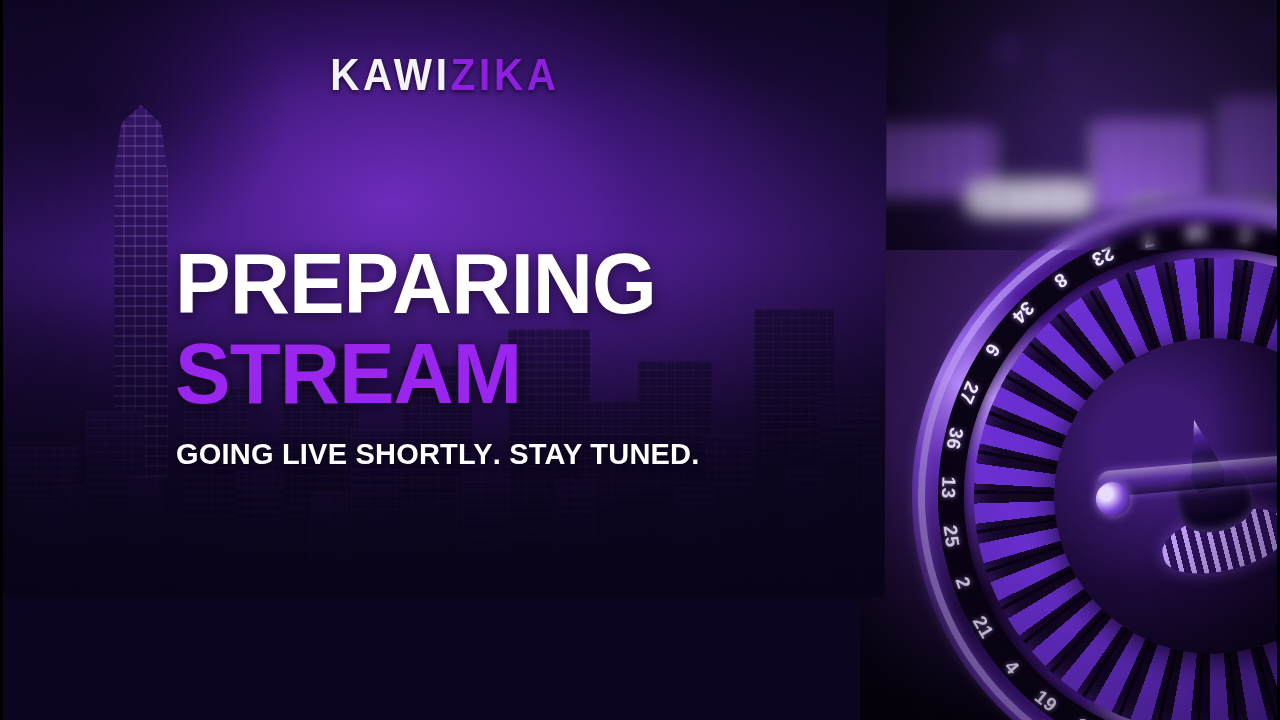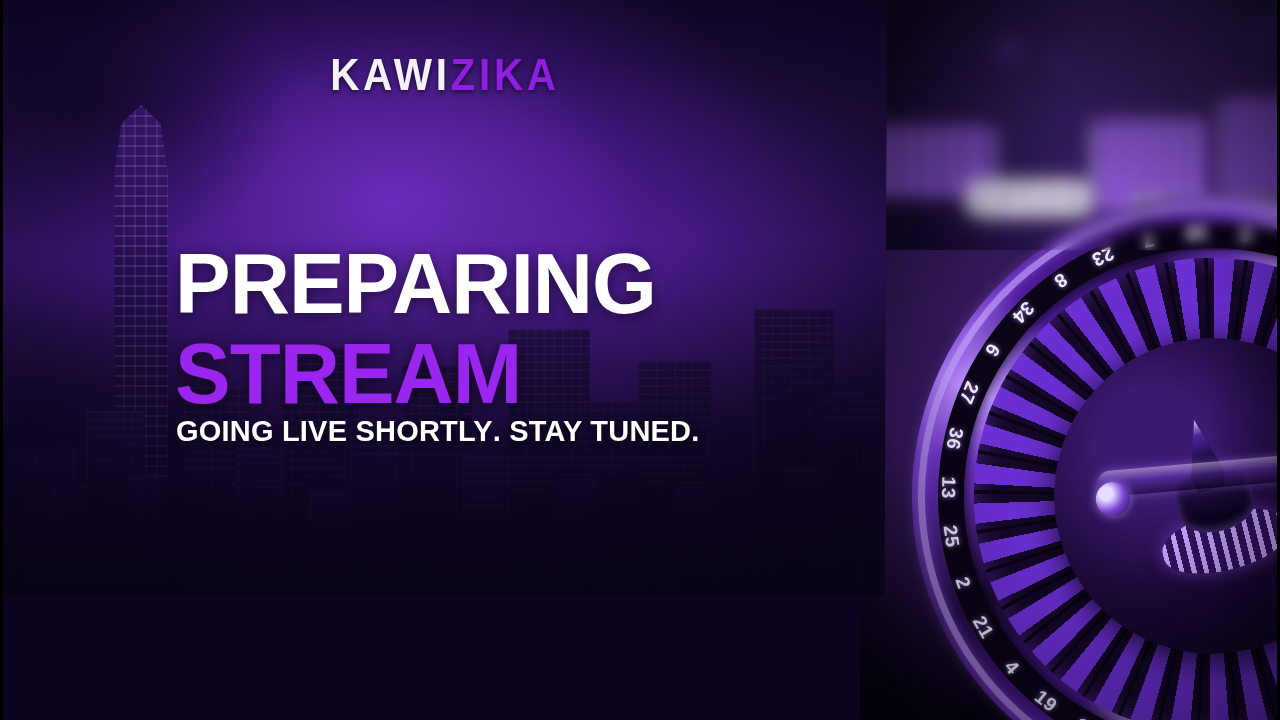--- a/index.html
+++ b/index.html
@@ -276,21 +276,21 @@
     line-height:.93;
     letter-spacing:-1px;
     white-space:nowrap;
     transform:scaleX(.97);
     transform-origin:left center;
   }
   .hl.one{ color:#ffffff; text-shadow:0 3px 14px rgba(0,0,0,.55); }
   .hl.two{ color:#9a25ee; margin-top:10px; text-shadow:0 3px 14px rgba(0,0,0,.6); }
 
   .subline{
-    position:absolute; left:176px; top:415px;
+    position:absolute; left:176px; top:438px;
     color:#ffffff;
     font-family:"Liberation Sans", sans-serif;
     font-size:29px;
     line-height:32px;
     letter-spacing:.2px;
     white-space:nowrap;
     font-weight:600;
     text-shadow:0 2px 8px rgba(0,0,0,.6);
   }
   .subline .strong{ font-weight:800; }

